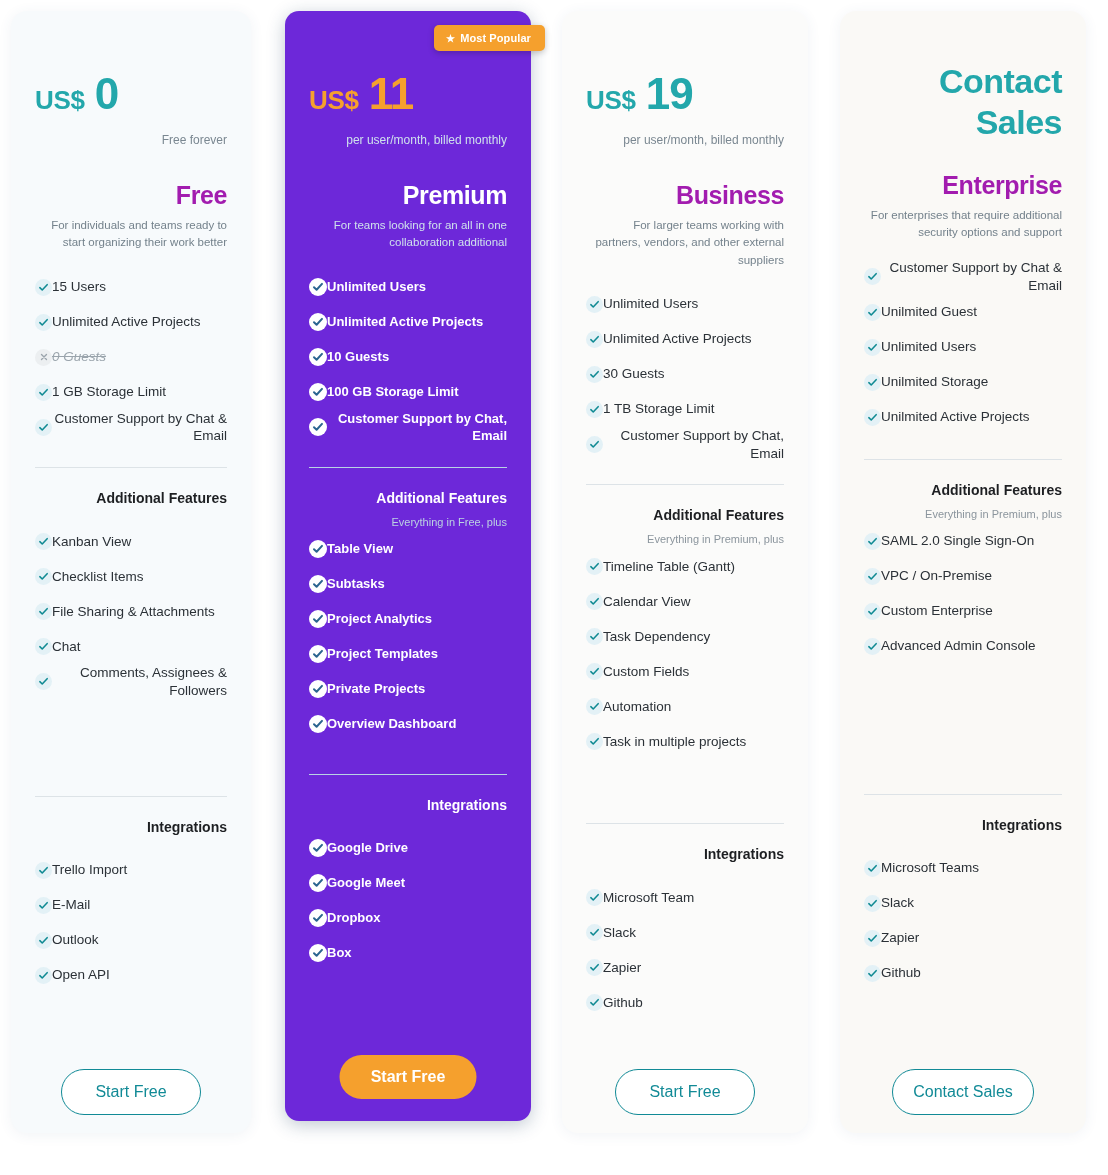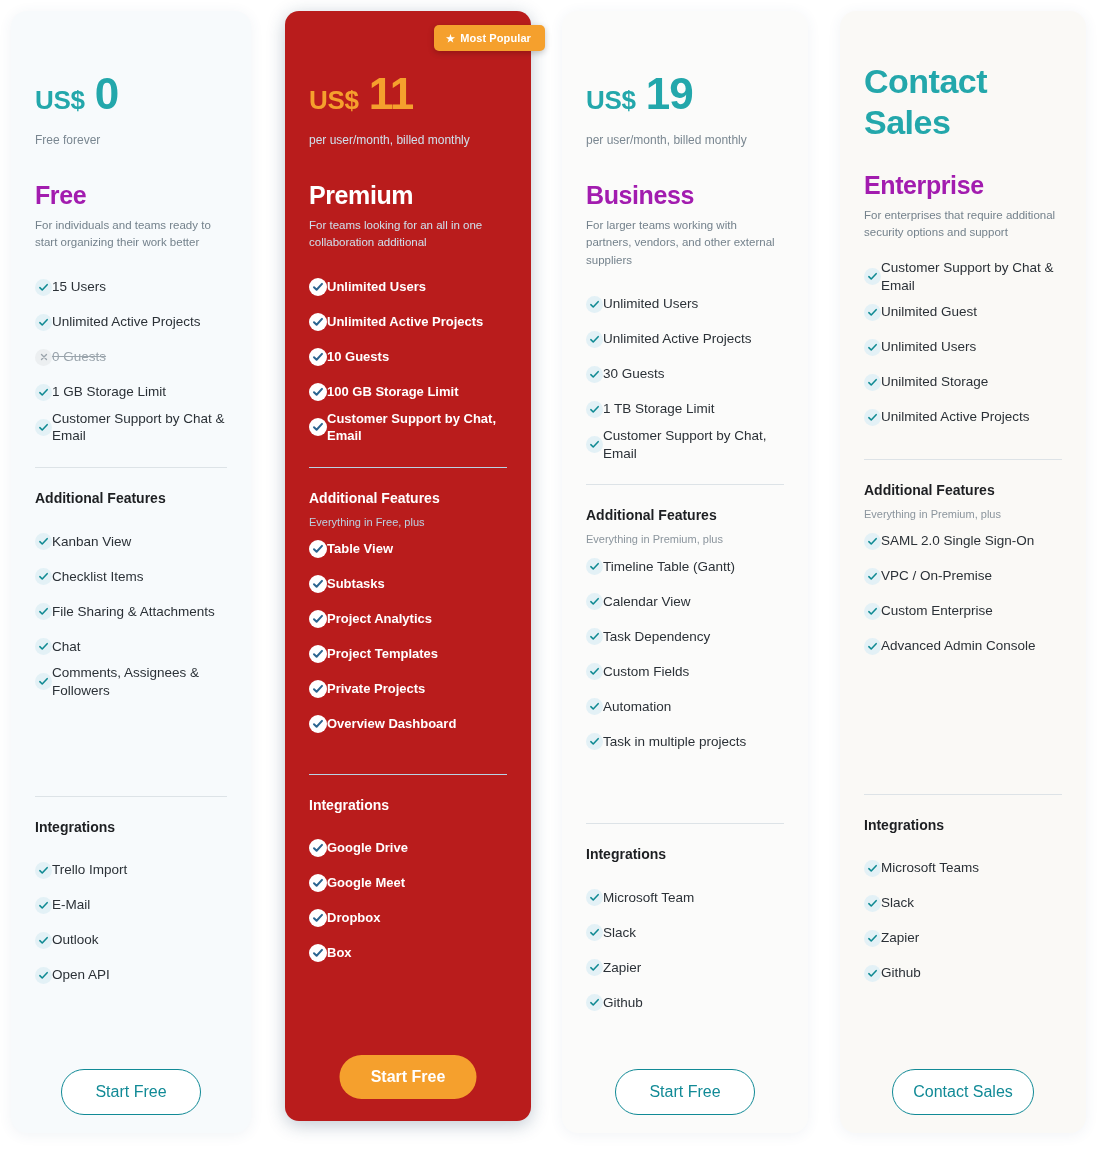--- a/index.html
+++ b/index.html
@@ -37,21 +37,21 @@
     box-shadow: 0 2px 14px rgba(60,90,130,0.07);
   }
 
   
   .card-premium {
     position: absolute;
     left: 285px;
     top: 11px;
     width: 246px;
     height: 1110px;
-    background: #b91c1c;
+    background: #6d28d9;
     border-radius: 14px;
     box-shadow: 0 4px 18px rgba(30,60,95,0.28);
   }
 
   
   .card-business {
     position: absolute;
     left: 562px;
     top: 11px;
     width: 246px;
@@ -70,20 +70,21 @@
     height: 1122px;
     background: #faf9f6;
     border-radius: 16px;
     box-shadow: 0 2px 14px rgba(60,90,130,0.07);
   }
 
   .card-inner {
     position: relative;
     height: 100%;
     padding: 0 24px;
+    text-align: right;
   }
 
   
   .badge {
     position: absolute;
     right: -14px;
     top: 14px;
     background: #f5a02d;
     color: #ffffff;
     font-size: 11px;
@@ -159,20 +160,21 @@
   }
   .feature-text {
     font-size: 13.5px;
     color: #2b3137;
     line-height: 1.32;
   }
   .feature-text.on-dark { color: #ffffff; font-weight: bold; font-size: 13px; }
   .feature.disabled .feature-text {
     color: #9aa4ac;
     text-decoration: line-through;
+    font-style: italic;
   }
 
   
   .ico {
     flex: 0 0 17px;
     width: 17px;
     height: 17px;
     border-radius: 50%;
     background: #e3f1f6;
     display: flex;

